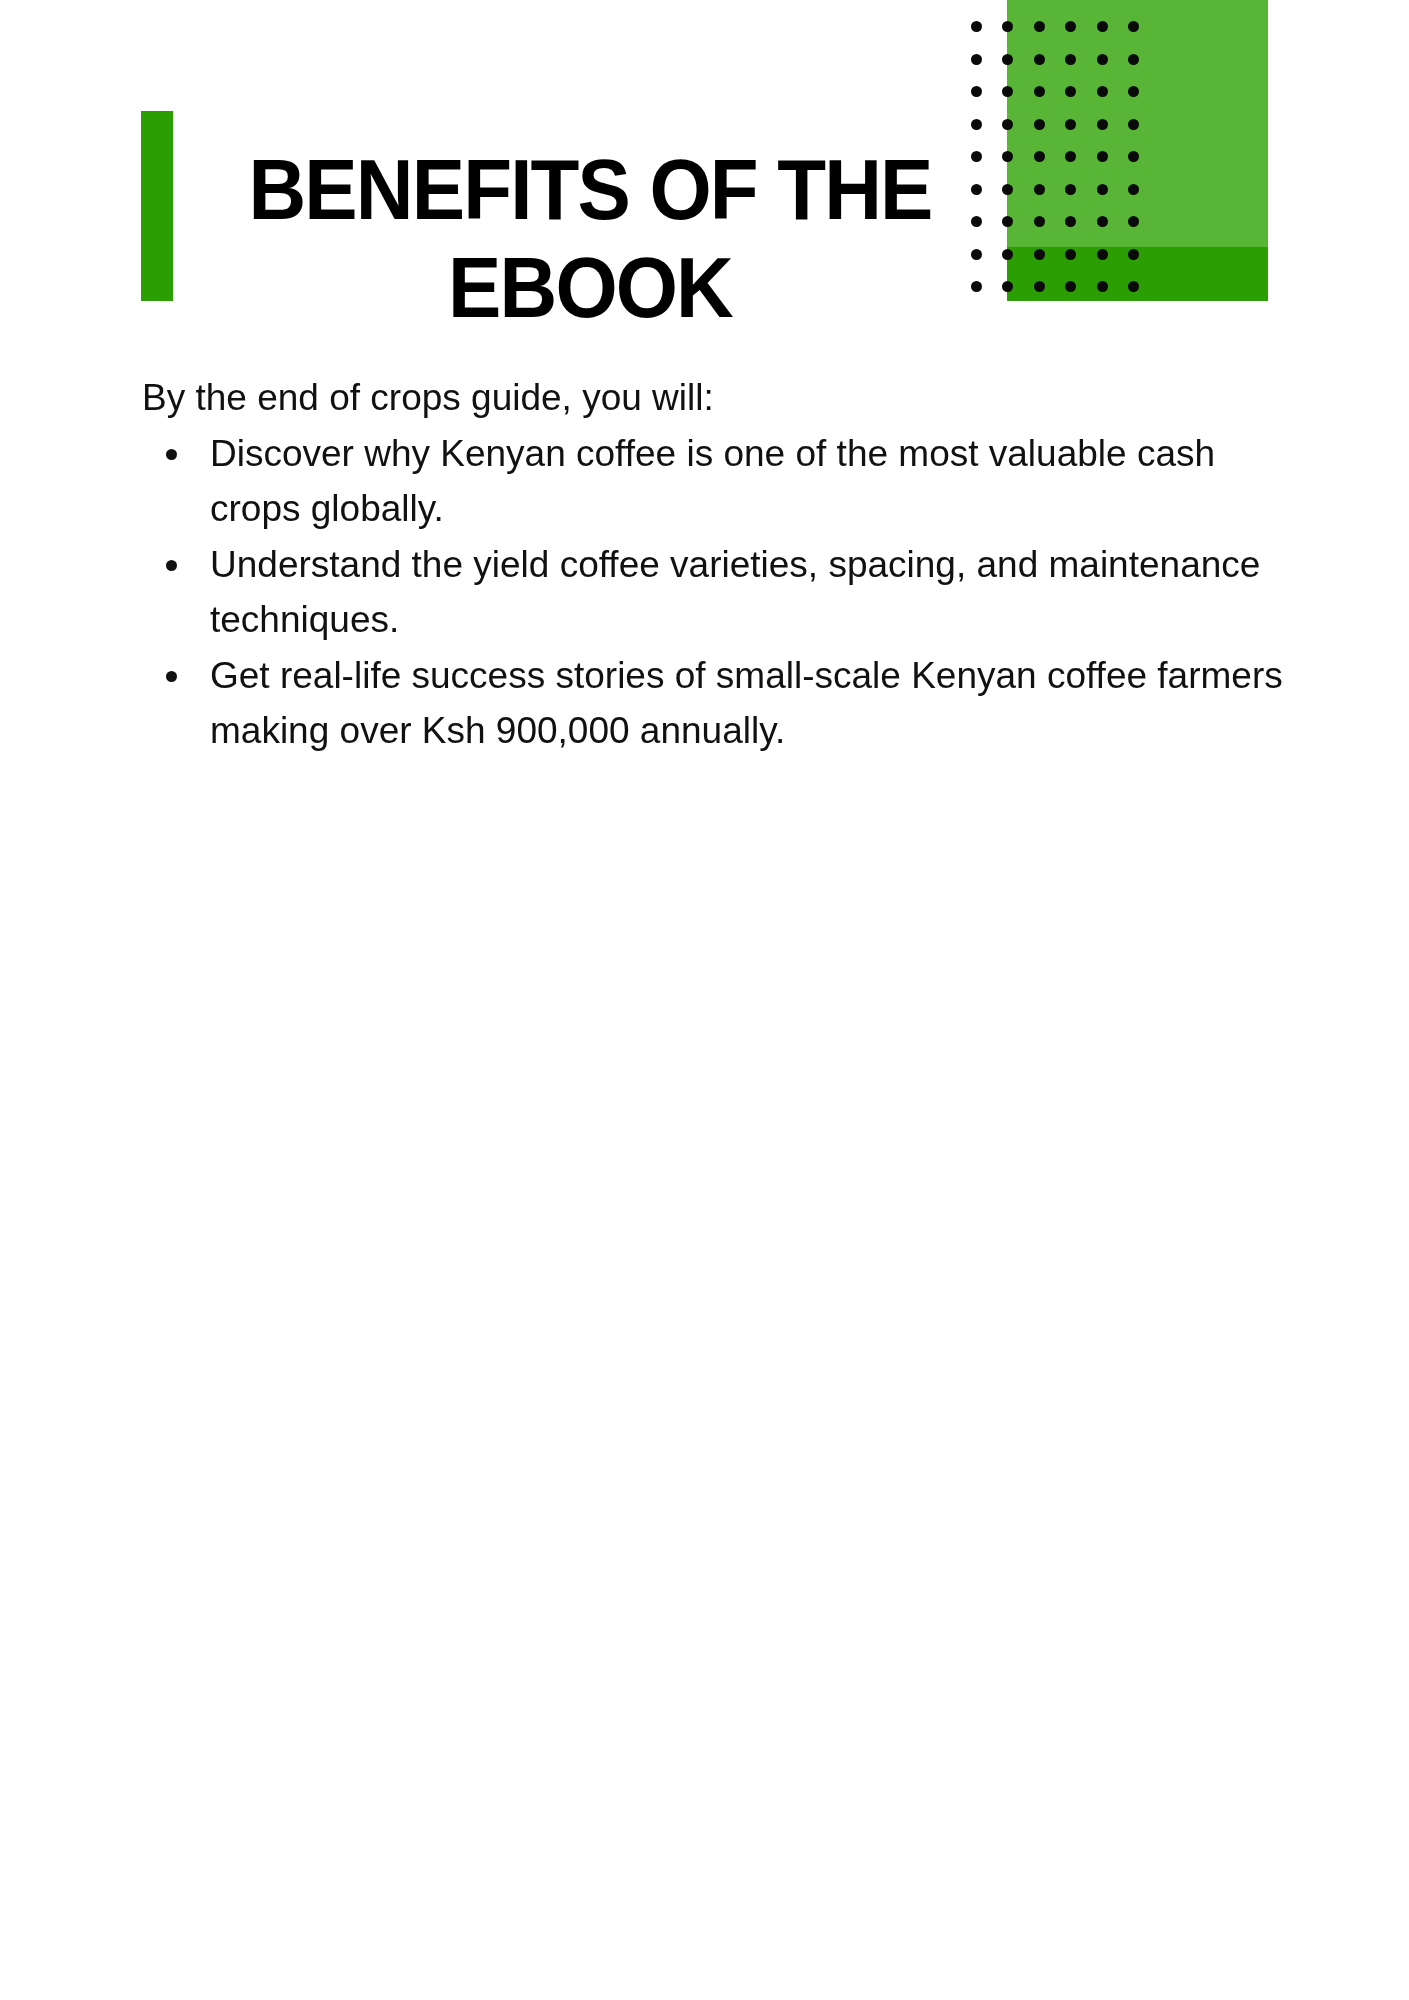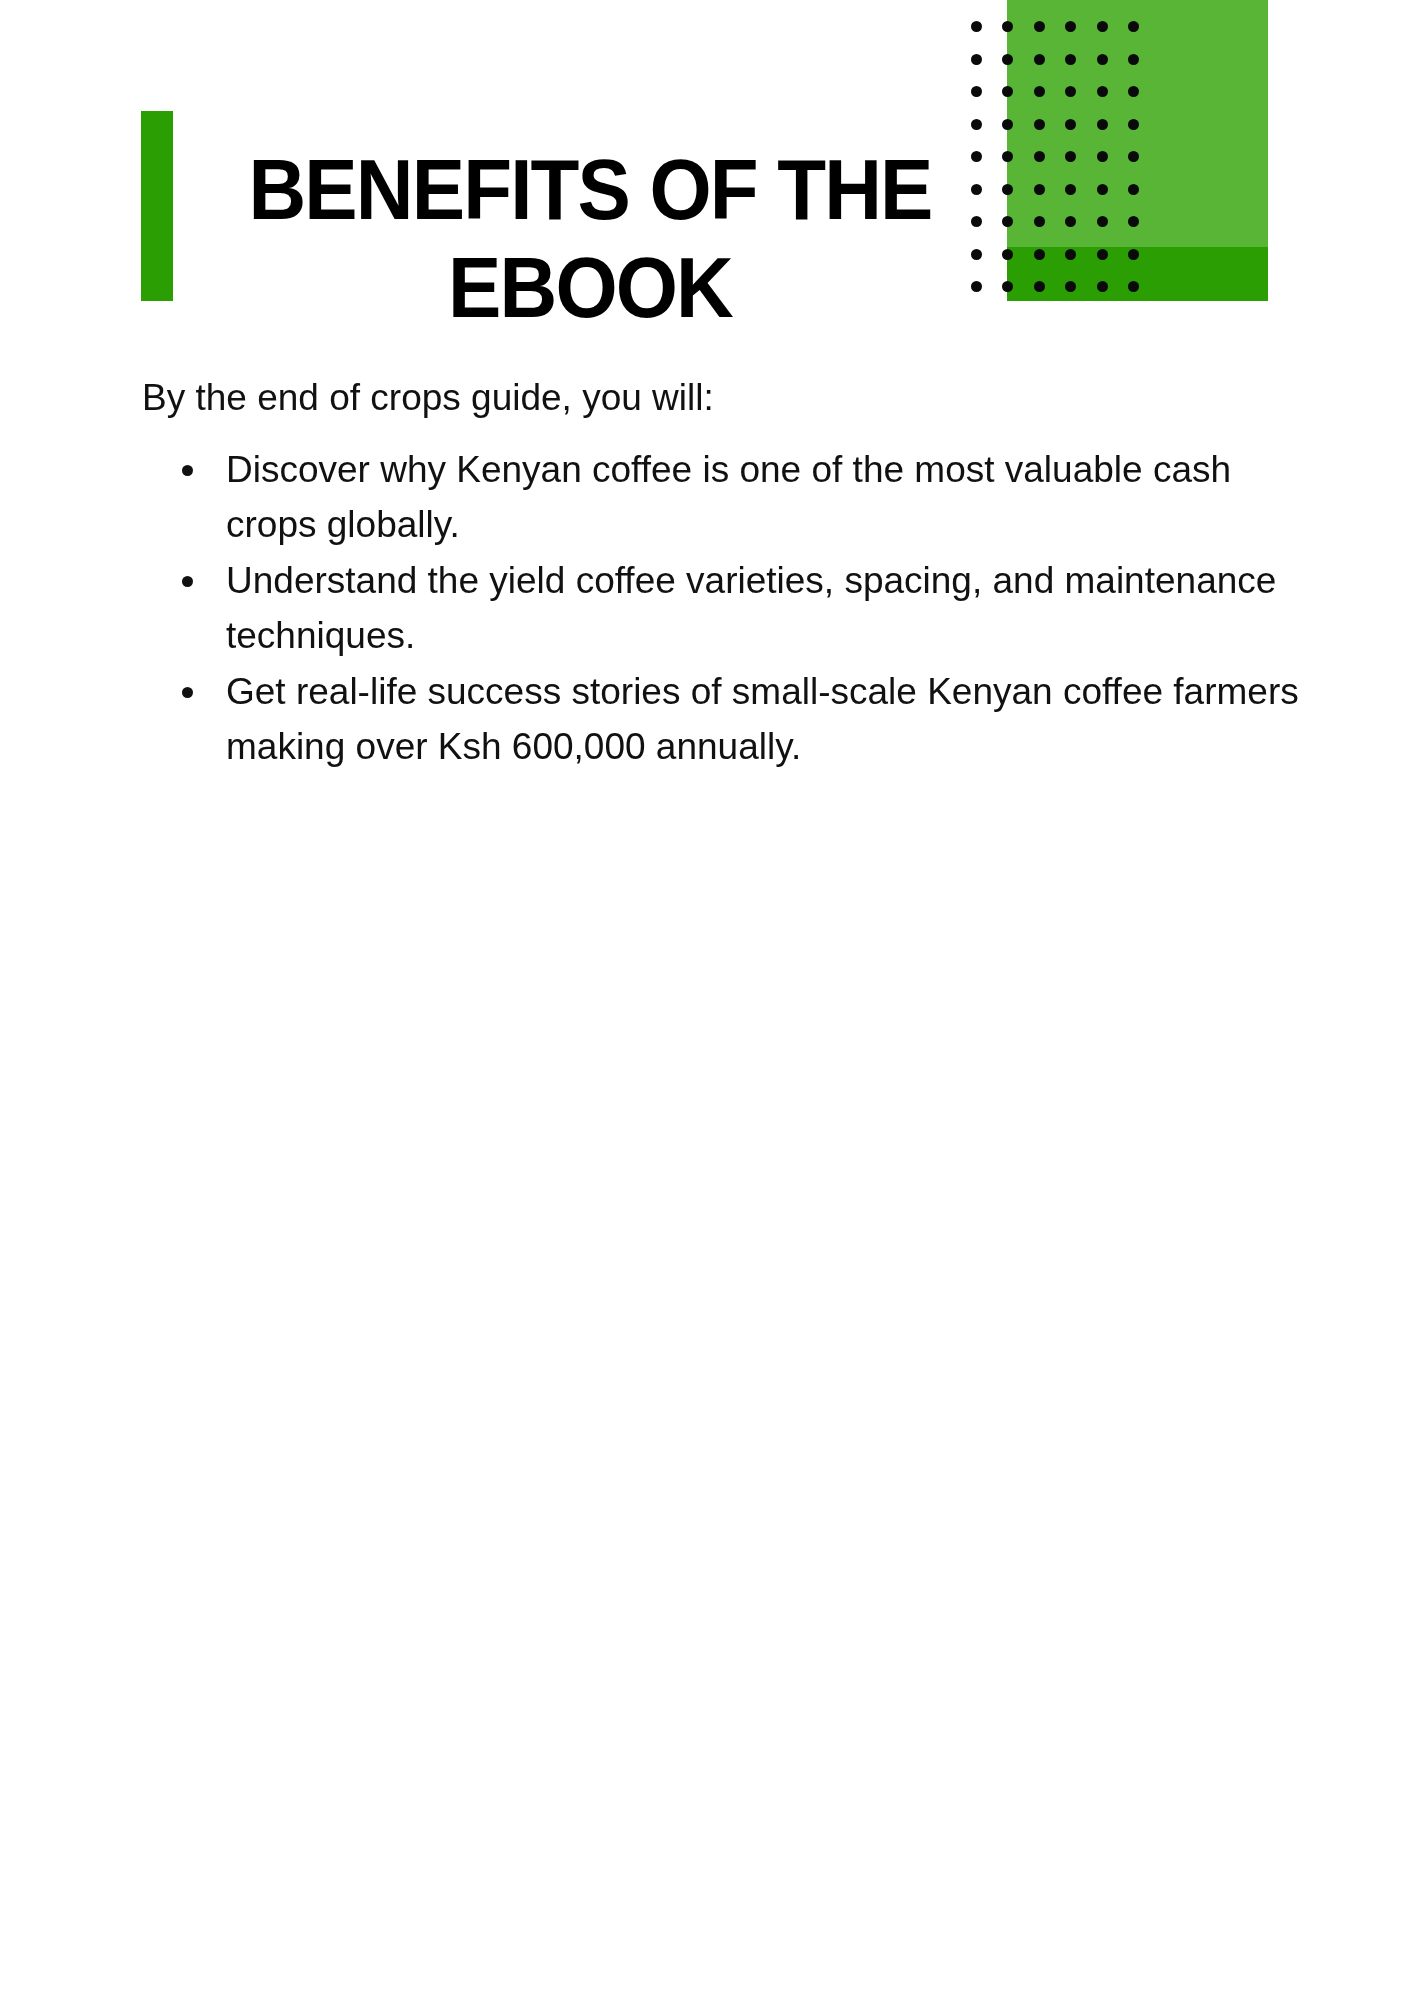--- a/index.html
+++ b/index.html
@@ -77,21 +77,21 @@
     font-size: 37px;
     line-height: 55.5px;
     color: #111111;
   }
   .intro {
     margin: 0;
     white-space: nowrap;
   }
   .benefits {
     list-style: none;
-    margin: 16px;
+    margin: 0;
     padding: 0;
   }
   .benefit {
     position: relative;
     padding-left: 68px;
   }
   .bullet {
     position: absolute;
     left: 24px;
     top: 23px;
@@ -180,16 +180,16 @@
     <li class="benefit">
       <span class="bullet"></span>
       <span class="benefit-text">Discover why Kenyan coffee is one of the most valuable cash crops globally.</span>
     </li>
     <li class="benefit">
       <span class="bullet"></span>
       <span class="benefit-text">Understand the yield coffee varieties, spacing, and maintenance techniques.</span>
     </li>
     <li class="benefit">
       <span class="bullet"></span>
-      <span class="benefit-text">Get real-life success stories of small-scale Kenyan coffee farmers making over Ksh 600,000 annually.</span>
+      <span class="benefit-text">Get real-life success stories of small-scale Kenyan coffee farmers making over Ksh 900,000 annually.</span>
     </li>
   </ul>
 </div>
 
 </body></html>

